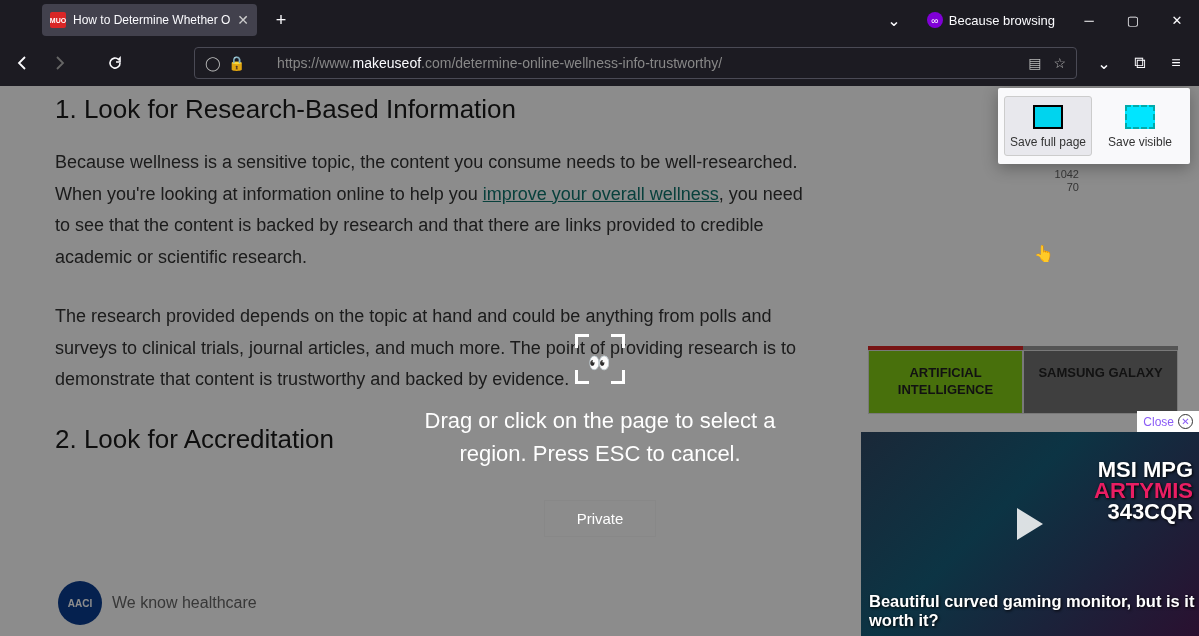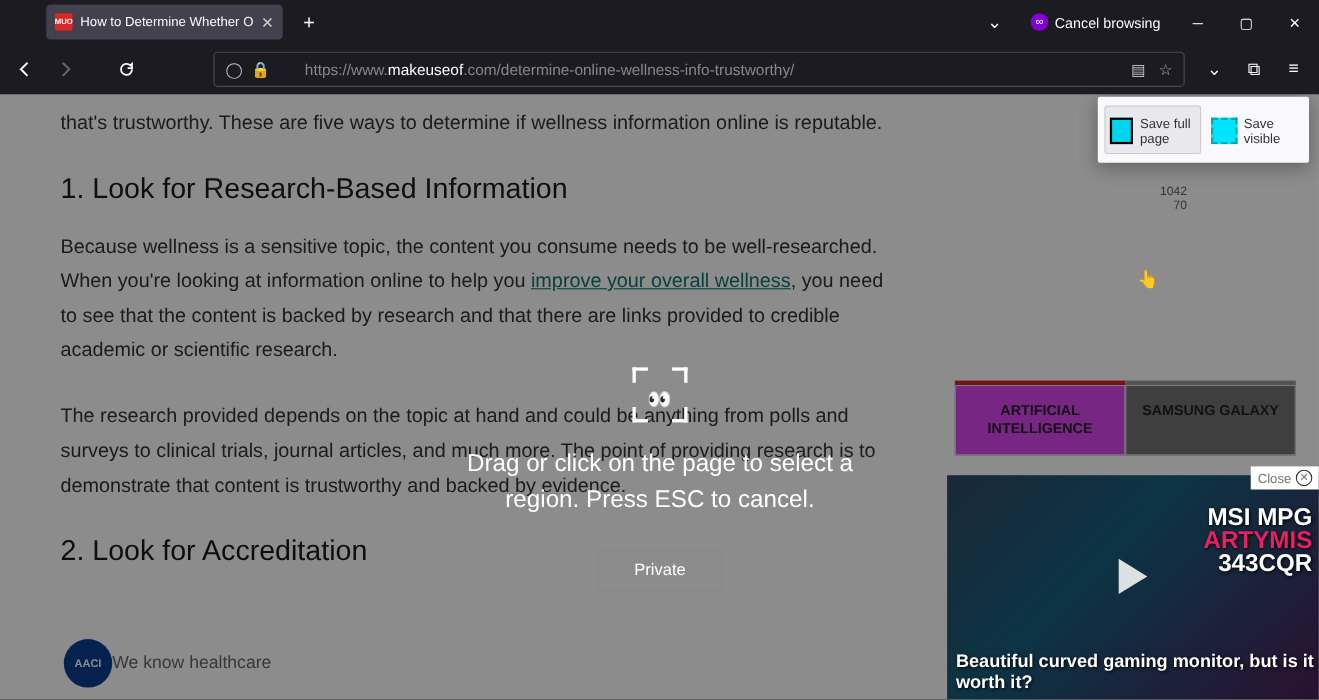--- a/index.html
+++ b/index.html
@@ -28,53 +28,53 @@
 .urlbar .end { display:flex; gap:12px; color:#bbb; }
 
 .content { position: relative; width: 1199px; height: 550px; background: #fff; overflow:hidden; }
 .article { position:absolute; left:55px; top:0; width:750px; color:#333; }
 .article p { font-size:18px; line-height:1.75; color:#333; margin-bottom:28px; }
 .article h2 { font-size:26px; font-weight:400; color:#1a1a1a; margin:8px 0 22px; }
 .article a { color:#0f766e; text-decoration:underline; }
 
 .sidebar { position:absolute; left:868px; top:260px; width:310px; }
 .tabs { border-top:4px solid #d92626; display:flex; background:#fff; }
-.stab { flex:1; padding:14px 6px; font-size:13px; font-weight:700; text-align:center; color:#222; background:#d946ef; border:1px solid #ddd; line-height:1.3; }
+.stab { flex:1; padding:14px 6px; font-size:13px; font-weight:700; text-align:center; color:#222; background:#84cc16; border:1px solid #ddd; line-height:1.3; }
 .stab.inactive { background:#737373; }
 .side-top-border { display:flex; }
 .side-top-border .red { width:50%; height:4px; background:#d92626; }
 .side-top-border .gray { width:50%; height:4px; background:#999; }
 
-.aaci { position:absolute; left:58px; top:495px; display:flex; align-items:center; }
+.aaci { position:absolute; left:58px; top:495px; display:flex; align-items:center; gap:10px; }
 .aaci-badge { width:44px;height:44px;border-radius:50%;background:#0a3d91;color:#fff;font-size:10px;font-weight:bold;display:flex;align-items:center;justify-content:center; }
 .aaci-text { font-size:16px; color:#666; }
 
 .dim-overlay { position:absolute; inset:0; background:rgba(0,0,0,0.45); }
 
 .ss-panel { position:absolute; right:9px; top:2px; background:#f9f9fb; border-radius:2px; box-shadow:0 4px 16px rgba(0,0,0,0.3); display:flex; padding:8px 6px; gap:4px; }
-.ss-opt { width:88px; padding:8px 4px 6px; display:flex; flex-direction:row; align-items:center; gap:6px; font-size:12px; color:#333; border:1px solid transparent; border-radius:3px; cursor:pointer; }
+.ss-opt { width:88px; padding:8px 4px 6px; display:flex; flex-direction:column; align-items:center; gap:6px; font-size:12px; color:#333; border:1px solid transparent; border-radius:3px; cursor:pointer; }
 .ss-opt.hover { background:#e8e8ed; border-color:#ccc; }
 .ss-ico { width:30px;height:24px; border:2px dashed #0aa; background:#00e5ff; }
 .ss-ico.full { border-style:solid; }
 .ss-opt.hover .ss-ico { background:#00d4ee; border-color:#000; border-style:solid; }
 .coords { position:absolute; right:120px; top:82px; font-size:11px; color:#333; text-align:right; line-height:1.2; }
 
 .center-ui { position:absolute; left:405px; top:248px; width:390px; color:#fff; text-align:center; }
 .crop-ico { width:50px;height:50px; margin:0 auto 4px; position:relative; }
 .corner { position:absolute; width:14px; height:14px; border:3px solid #fff; }
 .corner.tl { top:0;left:0; border-right:none; border-bottom:none; }
 .corner.tr { top:0;right:0; border-left:none; border-bottom:none; }
 .corner.bl { bottom:0;left:0; border-right:none; border-top:none; }
 .corner.br { bottom:0;right:0; border-left:none; border-top:none; }
 .eyes { position:absolute; top:18px; left:0; right:0; font-size:18px; }
 .instr { font-size:22px; line-height:1.5; margin-top:20px; }
 .cancel-btn { display:inline-block; margin-top:30px; padding:9px 32px; border:1px solid #888; font-size:15px; color:#fff; background:transparent; }
 
 .vid { position:absolute; right:0; bottom:0; width:338px; height:204px; background:linear-gradient(135deg,#1a2838 0%,#0c3444 40%,#2a1030 100%); }
-.vid-close { position:absolute; top:-21px; right:0; height:21px; padding:0 6px; background:#fff; color:#737373; font-size:12px; display:flex; align-items:center; gap:4px;margin-top:13px; }
+.vid-close { position:absolute; top:-21px; right:0; height:21px; padding:0 6px; background:#fff; color:#8b5cf6; font-size:12px; display:flex; align-items:center; gap:4px; }
 .vid-close .x { width:15px;height:15px;border:1px solid #333;border-radius:50%;display:flex;align-items:center;justify-content:center;font-size:10px;line-height:1; }
 .play { position:absolute; left:50%; top:45%; transform:translate(-50%,-50%); width:0;height:0;border-left:26px solid rgba(255,255,255,0.85);border-top:16px solid transparent;border-bottom:16px solid transparent; }
 .vid-title { position:absolute; right:6px; top:28px; font-size:22px; font-weight:900; color:#fff; text-align:right; line-height:0.95; text-shadow:1px 1px 3px #000; }
 .vid-title span { color:#e91e63;margin-top:18px; }
 .vid-cap { position:absolute; left:8px; bottom:6px; right:4px; font-size:16.5px; font-weight:800; color:#fff; text-shadow:1px 1px 3px #000; line-height:1.15; }
 
 .cursor { position:absolute; left:1040px; top:160px; font-size:16px; pointer-events:none; transform:translate(-6px,-2px); }
 </style>
 </head>
 <body>
@@ -83,21 +83,21 @@
   <div class="tab">
     <div class="favicon">MUO</div>
     <div class="title">How to Determine Whether Onl</div>
     <div class="close">✕</div>
   </div>
   <div class="newtab">+</div>
   <div class="title-spacer"></div>
   <div class="chev">⌄</div>
   <div class="private">
     <div class="mask">∞</div>
-    <span>Cancel browsing</span>
+    <span>Because browsing</span>
   </div>
   <div class="winbtn">─</div>
   <div class="winbtn">▢</div>
   <div class="winbtn">✕</div>
 </div>
 
 <div class="toolbar">
   <div class="tbtn">
       <svg width="16" height="16" viewBox="0 0 16 16">
         <path d="M10 2 L4 8 L10 14" stroke="#fbfbfe" stroke-width="1.8" fill="none"></path>
@@ -124,21 +124,20 @@
       <span>☆</span>
     </span>
   </div>
   <div class="tbtn">⌄</div>
   <div class="tbtn">⧉</div>
   <div class="tbtn">≡</div>
 </div>
 
 <div class="content">
   <div class="article">
-    <p style="margin-top:10px">that's trustworthy. These are five ways to determine if wellness information online is reputable.</p>
     <h2>1. Look for Research-Based Information</h2>
     <p>
       <span>Because wellness is a sensitive topic, the content you consume needs to be well-researched. When you're looking at information online to help you </span><a href="#">improve your overall wellness</a><span>, you need to see that the content is backed by research and that there are links provided to credible academic or scientific research.</span>
     </p>
     <p>The research provided depends on the topic at hand and could be anything from polls and surveys to clinical trials, journal articles, and much more. The point of providing research is to demonstrate that content is trustworthy and backed by evidence.</p>
     <h2>2. Look for Accreditation</h2>
   </div>
 
   <div class="aaci">
     <div class="aaci-badge">AACI</div>

